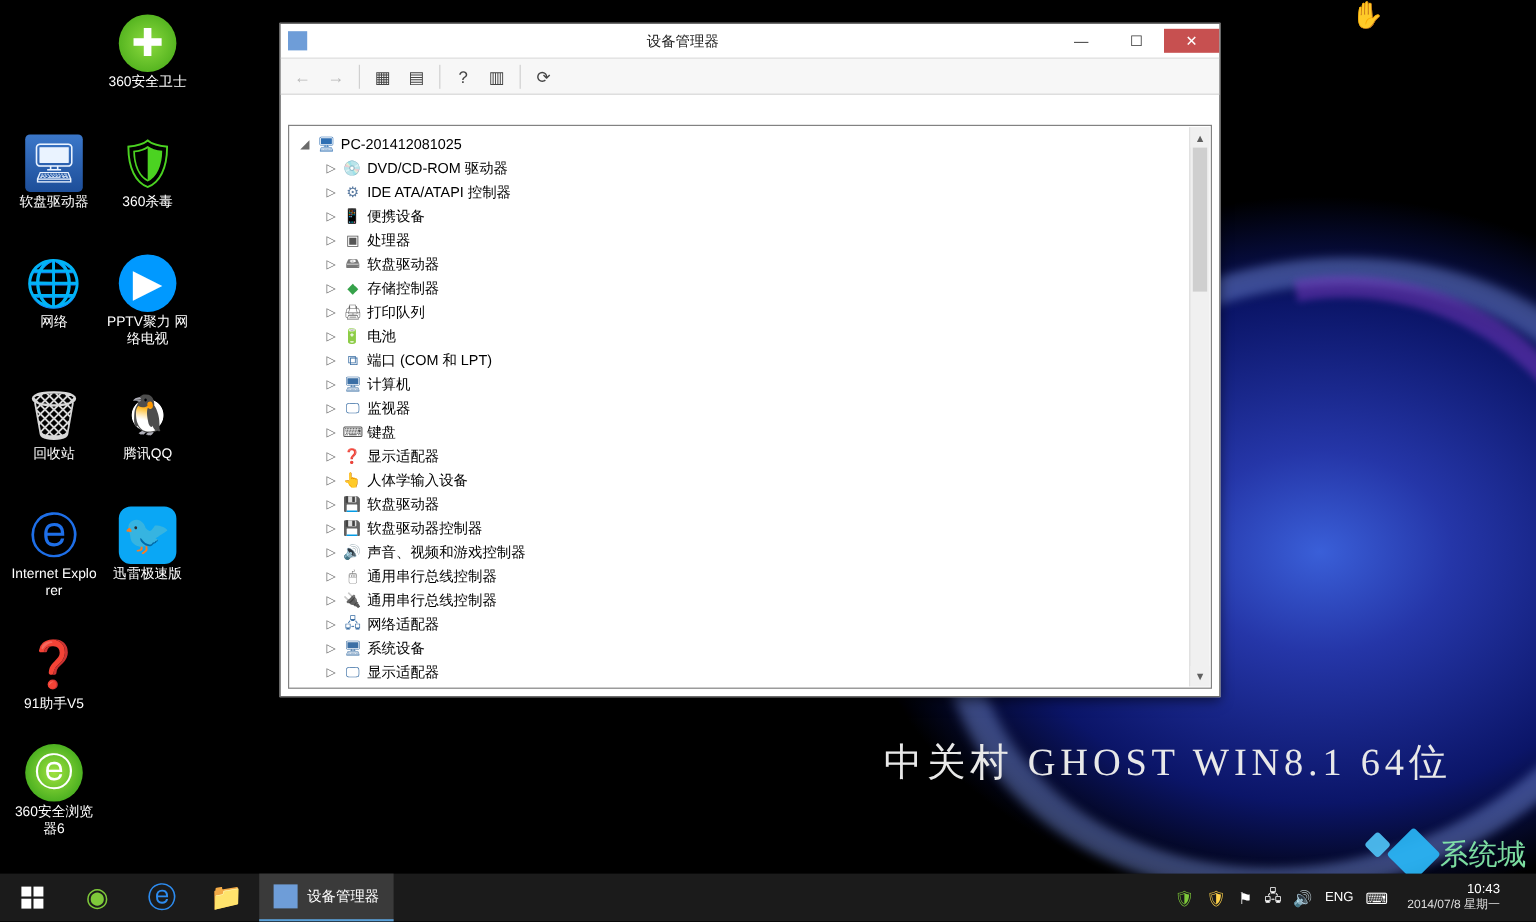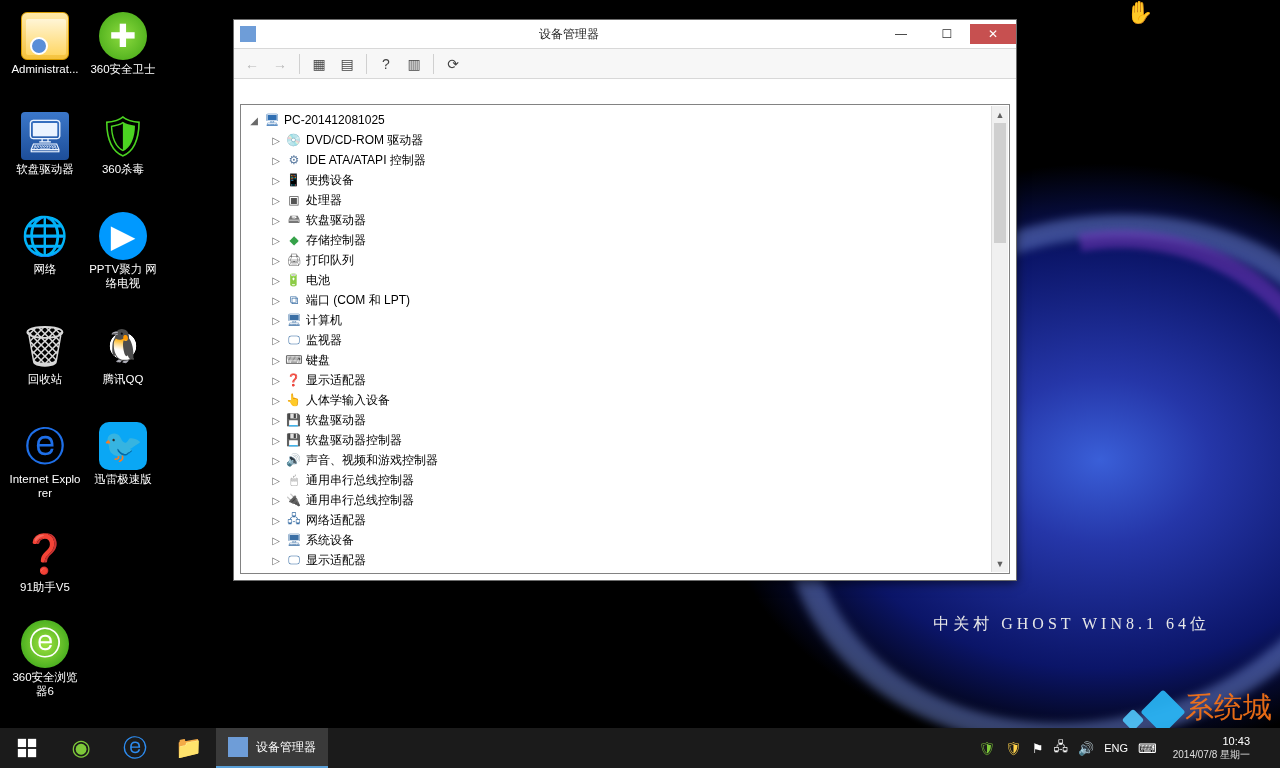--- a/index.html
+++ b/index.html
@@ -35,24 +35,24 @@
 .ic.globe{color:#2d8cf0;font-size:38px}
 .ic.pptv{background:#0099ff;border-radius:50%;color:#fff}
 .ic.recycle{color:#d8d8d8;font-size:40px}
 .ic.qq{color:#000;background:radial-gradient(#fff 38%,#000 40%);border-radius:50% 50% 48% 48%}
 .ic.ie{color:#1e6fe8;font-size:40px}
 .ic.xunlei{background:#0aa7f5;border-radius:10px;color:#fff}
 .ic.helper{color:#ff8a00;font-size:38px}
 .ic.browser360{background:radial-gradient(#9fe23f,#2a9c14);border-radius:50%;color:#fff}
 
 
-.brand { position:absolute; right:70px; top:614px; font-size:16px; letter-spacing:4px; color:#e8e8e8; font-family:"SimHei","Microsoft YaHei"; }
-
-
-.watermark{position:absolute;right:8px;bottom:40px;font-size:29px;color:#f97316;opacity:.92;display:flex;align-items:flex-end;gap:6px}
+.brand { position:absolute; right:70px; top:614px; font-size:32px; letter-spacing:4px; color:#e8e8e8; font-family:"SimHei","Microsoft YaHei"; }
+
+
+.watermark{position:absolute;right:8px;bottom:40px;font-size:24px;color:#86efac;opacity:.92;display:flex;align-items:flex-start;gap:6px}
 .watermark .dia{width:32px;height:32px;background:#29b6f6;transform:rotate(45deg);border-radius:3px}
 .watermark .dia.sm{width:16px;height:16px;background:#4fc3f7}
 
 
 .cursor { position:absolute; left:1126px; top:0px; font-size:22px; color:#fff; pointer-events:none;}
 
 
 .window { position:absolute; left:233px; top:19px; width:784px; height:562px;
   background:#fff; color:#000; border:1px solid #6d6d6d; box-shadow:0 2px 10px rgba(0,0,0,.6); }
 .titlebar{height:29px;background:#fff;display:flex;align-items:center;padding-left:6px;border-bottom:1px solid #d8d8d8}
@@ -119,26 +119,20 @@
 .tray .clock{text-align:right;line-height:1.2;font-size:11px;padding:0 6px}
 .tray .showdesk{width:8px;border-left:1px solid #444;cursor:pointer}
 </style>
 </head>
 <body>
 
 <div class="bg-ring"></div>
 <div class="bg-ring2"></div>
 
 <div class="desktop" id="desktop">
-    <div class="dicon" style="left: 8px; top: 12px;">
-      <div class="ic folder">
-        <span class="avatar"></span>
-      </div>
-      <div class="lbl">Administrat...</div>
-    </div>
     <div class="dicon" style="left: 86px; top: 12px;">
       <div class="ic green-shield">✚</div>
       <div class="lbl">360安全卫士</div>
     </div>
     <div class="dicon" style="left: 8px; top: 112px;">
       <div class="ic pc">🖥</div>
       <div class="lbl">软盘驱动器</div>
     </div>
     <div class="dicon" style="left: 86px; top: 112px;">
       <div class="ic av-shield">🛡</div>

